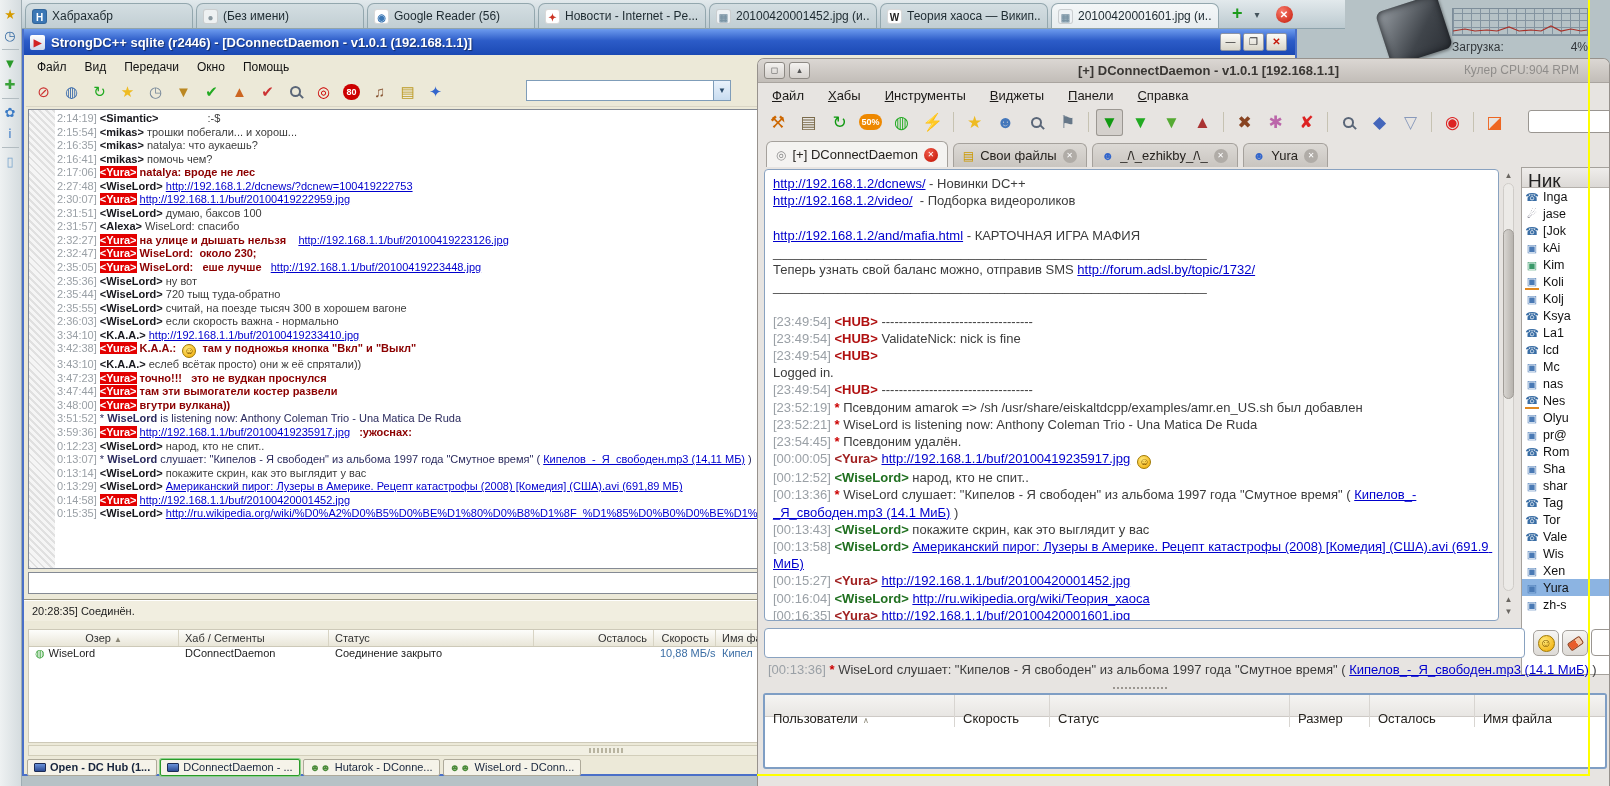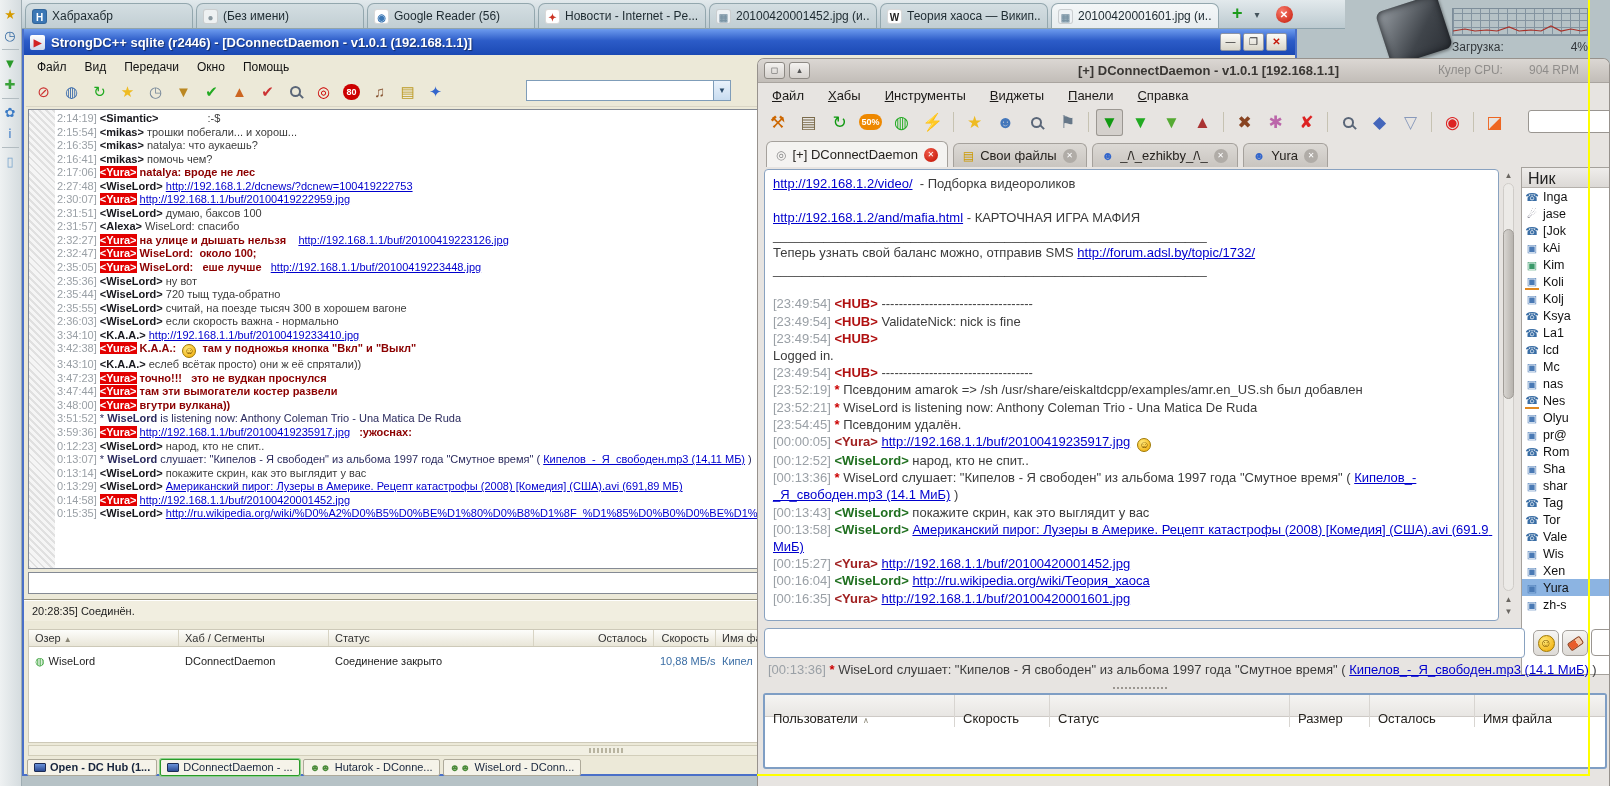--- a/index.html
+++ b/index.html
@@ -73,59 +73,59 @@
   .c-st{color:#cc0000;font-weight:bold}
   .c-e{display:inline-block;width:14px;height:14px;border-radius:50%;background:radial-gradient(circle at 35% 30%,#ffe878,#f0a800);border:1px solid #a07800;color:#7a5200;font-size:10px;line-height:12px;text-align:center;vertical-align:-2px;font-weight:normal}
 
   #linput{position:absolute;left:4px;top:543px;width:750px;height:22px;background:#fff;border:1px solid #848a94;font-size:11px;padding:2px 4px}
   #lstatus{position:absolute;left:0;top:570px;width:756px;height:22px;border-top:1px solid #98947f;box-shadow:inset 0 1px 0 #fff;font-size:11px;color:#222;padding:5px 8px;background:#f1eee0}
   #lthead{position:absolute;left:4px;top:600px;width:752px;height:18px;display:flex;background:linear-gradient(#fdfdfb,#e9e6d8);border:1px solid #cdc9b8;font-size:11px;color:#333}
   .lth{padding:2px 6px;border-right:1px solid #d8d4c4;white-space:nowrap;overflow:hidden;flex:none}
   .lth.rgt,.ltc.rgt{text-align:right}
   .sortmark{color:#8a8676;font-size:8px;margin-left:3px}
   #ltbody{position:absolute;left:4px;top:618px;width:752px;height:96px;background:#fff;border:1px solid #cdc9b8;border-top:none}
-  .ltrow{display:flex;font-size:11px;color:#222;padding-top:8px}
+  .ltrow{display:flex;font-size:11px;color:#222;padding-top:0}
   .ltc{padding:0 6px;white-space:nowrap;overflow:hidden;flex:none}
   .blue{color:#3b6ea5}
   .globeico{color:#2a9a2a;font-size:11px;margin-right:4px}
   #lhsb{position:absolute;left:4px;top:716px;width:752px;height:11px;background:#f1efe2;border:1px solid #d2ceba}
   .grip{position:absolute;left:560px;top:2px;width:34px;height:5px;background:repeating-linear-gradient(90deg,#b8b4a0 0 2px,#f1efe2 2px 4px)}
   #ltask{position:absolute;left:3px;top:729px;width:752px;height:18px;display:flex;gap:3px;align-items:center;font-size:11px}
   .task{height:17px;display:flex;align-items:center;gap:4px;padding:0 6px;background:#f5f3e9;border:1px solid #aeaa9a;border-radius:2px;white-space:nowrap;overflow:hidden;color:#16243c;max-width:150px}
   .task.bold{font-weight:bold}
   .task.active{border-color:#2a9a2a;box-shadow:0 0 0 1px #8bcf8b}
   .ticon-monitor{width:12px;height:9px;background:linear-gradient(#6a92d8,#2c4c94);border:1px solid #1c2c54;border-radius:1px;flex:none}
   .ticon-users{color:#4a8a3a;font-size:10px;flex:none}
 
   
   #rwin{position:absolute;left:757px;top:58px;width:853px;height:728px;background:#e7e4e1;border:1px solid #97928d;border-bottom:none;border-radius:7px 7px 0 0;z-index:20;overflow:hidden;font-size:13px}
   #rttl{position:absolute;left:0;top:0;width:100%;height:24px;background:linear-gradient(#dbd7d3,#c2bdb8);border-bottom:1px solid #a9a49f;display:flex;align-items:center;padding:0 6px;gap:4px}
   .rwbtn{width:21px;height:17px;border:1px solid #8d8984;border-radius:3px;background:linear-gradient(#f4f2f0,#d5d1cd);font-size:9px;text-align:center;line-height:15px;color:#555;flex:none}
   #rtitle{flex:1;text-align:center;font-size:13px;font-weight:bold;color:#3a3734;white-space:nowrap}
-  .rfan{position:absolute;right:30px;top:4px;font-size:12px;color:rgba(80,80,80,.5);display:flex;gap:26px}
+  .rfan{position:absolute;right:30px;top:4px;font-size:12px;color:rgba(80,80,80,.5);display:flex;}
   #rmenu{position:absolute;left:14px;top:26px;height:20px;display:flex;gap:24px;align-items:center;font-size:13px;color:#1c1a18}
   .rmi{display:inline-block}
   .rmi::first-letter{text-decoration:underline}
   #rtoolbar{position:absolute;left:6px;top:47px;height:32px;display:flex;align-items:center;gap:4px}
   #rtoolbar .tbtn{width:27px;height:27px;font-size:17px}
   #rsearch{position:absolute;left:770px;top:51px;width:110px;height:23px;background:#fff;border:1px solid #9a9691;border-radius:3px;font-size:12px;padding:0 4px}
   #rtabs{position:absolute;left:8px;top:81px;height:27px;display:flex;align-items:flex-end;gap:5px}
   .rtab{height:24px;border:1px solid #a5a19c;border-bottom:none;border-radius:6px 6px 0 0;background:linear-gradient(#dcd9d5,#c9c5c0);display:flex;align-items:center;gap:6px;padding:0 9px;font-size:13px;color:#26231f;white-space:nowrap}
   .rtab.active{background:#f4f3f1;height:26px;font-weight:normal}
   .rticon{font-size:12px}
   .rtx{width:14px;height:14px;border-radius:50%;background:#b0aca7;color:#fff;font-size:8px;line-height:14px;text-align:center;flex:none}
   .rtx.red{background:radial-gradient(circle at 35% 30%,#f05848,#c01000)}
   #rchatbox{position:absolute;left:6px;top:110px;width:735px;height:452px;background:#fff;border:1px solid #89a2c0;border-radius:4px;overflow:hidden}
   #rchat{position:absolute;left:8px;top:5px;right:6px;font-size:13px;line-height:17.2px;color:#1a1a1a}
   #rvsb{position:absolute;left:743px;top:110px;width:15px;height:452px}
   .vtrough{position:absolute;left:2px;top:14px;bottom:30px;width:11px;background:#eceae7;border-radius:6px;border:1px solid #cfccc8}
   .vthumb{position:absolute;left:2px;top:60px;width:11px;height:170px;background:linear-gradient(90deg,#d8d5d1,#b7b3ae);border-radius:6px;border:1px solid #a19d98}
   .varrow{position:absolute;width:15px;font-size:8px;color:#6a6661;text-align:center;line-height:10px}
   #rnick{position:absolute;left:763px;top:108px;width:90px;height:508px;background:#fff;border:1px solid #a5a19c}
-  #rnickhead{height:20px;background:linear-gradient(#efedeb,#dcd9d6);border-bottom:1px solid #b5b1ac;font-size:16px;padding:2px 6px;color:#222}
+  #rnickhead{height:20px;background:linear-gradient(#efedeb,#dcd9d6);border-bottom:1px solid #b5b1ac;font-size:19px;padding:2px 6px;color:#222}
   .nrow{height:17px;display:flex;gap:4px;padding-left:3px;font-size:12.5px;align-items:center;white-space:nowrap;color:#111}
   .nrow.sel{background:#8cb4e2}
   .nico{width:14px;font-size:11px;text-align:center;flex:none;line-height:14px}
   .ni-phone,.ni-phonefw{color:#3a6ea5}
   .ni-pc,.ni-pc2,.ni-pcfw{color:#4a7ab5}
   .ni-pc2{color:#3a9a6a}
   .ni-sat{color:#667}
   .ni-pcfw,.ni-phonefw{border-bottom:2px solid #e08820}
   #rinput{position:absolute;left:6px;top:569px;width:761px;height:30px;background:#fff;border:1px solid #89a2c0;border-radius:4px;font-size:13px;padding:0 6px}
   .rndbtn{position:absolute;width:26px;height:26px;border:1px solid #a5a19c;border-radius:5px;background:linear-gradient(#f6f5f3,#dddad6);display:flex;align-items:center;justify-content:center}
@@ -284,21 +284,21 @@
           <div class="cl"><span class="c-tm">2:14:19] </span><span class="c-n">&lt;Simantic&gt;</span><span class="c-m">                :-$</span></div>
           <div class="cl"><span class="c-tm">2:15:54] </span><span class="c-n">&lt;mikas&gt;</span><span class="c-m"> трошки побегали... и хорош...</span></div>
           <div class="cl"><span class="c-tm">2:16:35] </span><span class="c-n">&lt;mikas&gt;</span><span class="c-m"> natalya: что аукаешь?</span></div>
           <div class="cl"><span class="c-tm">2:16:41] </span><span class="c-n">&lt;mikas&gt;</span><span class="c-m"> помочь чем?</span></div>
           <div class="cl"><span class="c-tm">2:17:06] </span><span class="c-y">&lt;Yura&gt;</span><span class="c-r"> natalya: вроде не лес</span></div>
           <div class="cl"><span class="c-tm">2:27:48] </span><span class="c-n">&lt;WiseLord&gt;</span><span class="c-m"> </span><span class="c-l">http://192.168.1.2/dcnews/?dcnew=100419222753</span></div>
           <div class="cl"><span class="c-tm">2:30:07] </span><span class="c-y">&lt;Yura&gt;</span><span class="c-m"> </span><span class="c-l">http://192.168.1.1/buf/20100419222959.jpg</span></div>
           <div class="cl"><span class="c-tm">2:31:51] </span><span class="c-n">&lt;WiseLord&gt;</span><span class="c-m"> думаю, баксов 100</span></div>
           <div class="cl"><span class="c-tm">2:31:57] </span><span class="c-n">&lt;Alexa&gt;</span><span class="c-m"> WiseLord: спасибо</span></div>
           <div class="cl"><span class="c-tm">2:32:27] </span><span class="c-y">&lt;Yura&gt;</span><span class="c-r"> на улице и дышать нельзя    </span><span class="c-l">http://192.168.1.1/buf/20100419223126.jpg</span></div>
-          <div class="cl"><span class="c-tm">2:32:47] </span><span class="c-y">&lt;Yura&gt;</span><span class="c-r"> WiseLord:  около 100;</span></div>
+          <div class="cl"><span class="c-tm">2:32:47] </span><span class="c-y">&lt;Yura&gt;</span><span class="c-r"> WiseLord:  около 230;</span></div>
           <div class="cl"><span class="c-tm">2:35:05] </span><span class="c-y">&lt;Yura&gt;</span><span class="c-r"> WiseLord:   еше лучше   </span><span class="c-l">http://192.168.1.1/buf/20100419223448.jpg</span></div>
           <div class="cl"><span class="c-tm">2:35:36] </span><span class="c-n">&lt;WiseLord&gt;</span><span class="c-m"> ну вот</span></div>
           <div class="cl"><span class="c-tm">2:35:44] </span><span class="c-n">&lt;WiseLord&gt;</span><span class="c-m"> 720 тыщ туда-обратно</span></div>
           <div class="cl"><span class="c-tm">2:35:55] </span><span class="c-n">&lt;WiseLord&gt;</span><span class="c-m"> считай, на поезде тысяч 300 в хорошем вагоне</span></div>
           <div class="cl"><span class="c-tm">2:36:03] </span><span class="c-n">&lt;WiseLord&gt;</span><span class="c-m"> если скорость важна - нормально</span></div>
           <div class="cl"><span class="c-tm">3:34:10] </span><span class="c-n">&lt;K.A.A.&gt;</span><span class="c-m"> </span><span class="c-l">http://192.168.1.1/buf/20100419233410.jpg</span></div>
           <div class="cl"><span class="c-tm">3:42:38] </span><span class="c-y">&lt;Yura&gt;</span><span class="c-r"> K.A.A.:  </span><span class="c-e">☺</span><span class="c-r">  там у подножья кнопка "Вкл" и "Выкл"</span></div>
           <div class="cl"><span class="c-tm">3:43:10] </span><span class="c-n">&lt;K.A.A.&gt;</span><span class="c-m"> еслеб всётак просто) они ж её спрятали))</span></div>
           <div class="cl"><span class="c-tm">3:47:23] </span><span class="c-y">&lt;Yura&gt;</span><span class="c-r"> точно!!!   это не вудкан проснулся</span></div>
           <div class="cl"><span class="c-tm">3:47:44] </span><span class="c-y">&lt;Yura&gt;</span><span class="c-r"> там эти вымогатели костер развели</span></div>
@@ -309,21 +309,21 @@
           <div class="cl"><span class="c-tm">0:13:07] </span><span class="c-s">* </span><span class="c-sb">WiseLord</span><span class="c-s"> слушает: "Кипелов - Я свободен" из альбома 1997 года "Смутное время" ( </span><span class="c-l">Кипелов_-_Я_свободен.mp3 (14,11 МБ)</span><span class="c-s"> )</span></div>
           <div class="cl"><span class="c-tm">0:13:14] </span><span class="c-n">&lt;WiseLord&gt;</span><span class="c-m"> покажите скрин, как это выглядит у вас</span></div>
           <div class="cl"><span class="c-tm">0:13:29] </span><span class="c-n">&lt;WiseLord&gt;</span><span class="c-m"> </span><span class="c-l">Американский пирог: Лузеры в Америке. Рецепт катастрофы (2008) [Комедия] (США).avi (691,89 МБ)</span></div>
           <div class="cl"><span class="c-tm">0:14:58] </span><span class="c-y">&lt;Yura&gt;</span><span class="c-m"> </span><span class="c-l">http://192.168.1.1/buf/20100420001452.jpg</span></div>
           <div class="cl"><span class="c-tm">0:15:35] </span><span class="c-n">&lt;WiseLord&gt;</span><span class="c-m"> </span><span class="c-l">http://ru.wikipedia.org/wiki/%D0%A2%D0%B5%D0%BE%D1%80%D0%B8%D1%8F_%D1%85%D0%B0%D0%BE%D1%81%D0%B0</span></div>
         </div>
     </div>
     <div id="linput"></div>
     <div id="lstatus">20:28:35] Соединён.</div>
     <div id="lthead">
-        <div class="lth" style="width: 150px;">Озер<span class="sortmark">▲</span></div>
+        <div class="lth" style="width: 150px; text-align: center;">Озер<span class="sortmark">▲</span></div>
         <div class="lth" style="width: 150px;">Хаб / Сегменты</div>
         <div class="lth" style="width: 205px;">Статус</div>
         <div class="lth rgt" style="width: 120px;">Осталось</div>
         <div class="lth rgt" style="width: 62px;">Скорость</div>
         <div class="lth" style="width: 80px;">Имя фай</div>
       </div>
     <div id="ltbody">
         <div class="ltrow">
           <div class="ltc" style="width: 150px;"><span class="globeico">◍</span><span>WiseLord</span></div>
           <div class="ltc " style="width: 150px;">DConnectDaemon</div>
@@ -466,20 +466,21 @@
           <span class="rtx">✕</span>
         </div>
         <div class="rtab">
           <span class="rticon" style="color: rgb(51, 102, 204);">☻</span>
           <span class="rtlabel">Yura</span>
           <span class="rtx">✕</span>
         </div>
       </div>
     <div id="rchatbox">
       <div id="rchat">
+          <div class="rcl"><span class="c-l">http://192.168.1.2/dcnews/</span><span class="c-m"> - Новинки DC++</span></div>
           <div class="rcl"><span class="c-l">http://192.168.1.2/video/</span><span class="c-m">  - Подборка видеороликов</span></div>
           <div class="rcl"><span class="c-m"> </span></div>
           <div class="rcl"><span class="c-l">http://192.168.1.2/and/mafia.html</span><span class="c-m"> - КАРТОЧНАЯ ИГРА МАФИЯ</span></div>
           <div class="rcl"><span class="c-m">____________________________________________________________</span></div>
           <div class="rcl"><span class="c-m">Теперь узнать свой баланс можно, отправив SMS </span><span class="c-l">http://forum.adsl.by/topic/1732/</span></div>
           <div class="rcl"><span class="c-m">____________________________________________________________</span></div>
           <div class="rcl"><span class="c-m"> </span></div>
           <div class="rcl"><span class="c-tm">[23:49:54] </span><span class="c-hub">&lt;HUB&gt;</span><span class="c-m"> -----------------------------------</span></div>
           <div class="rcl"><span class="c-tm">[23:49:54] </span><span class="c-hub">&lt;HUB&gt;</span><span class="c-m"> ValidateNick: nick is fine</span></div>
           <div class="rcl"><span class="c-tm">[23:49:54] </span><span class="c-hub">&lt;HUB&gt;</span></div>

